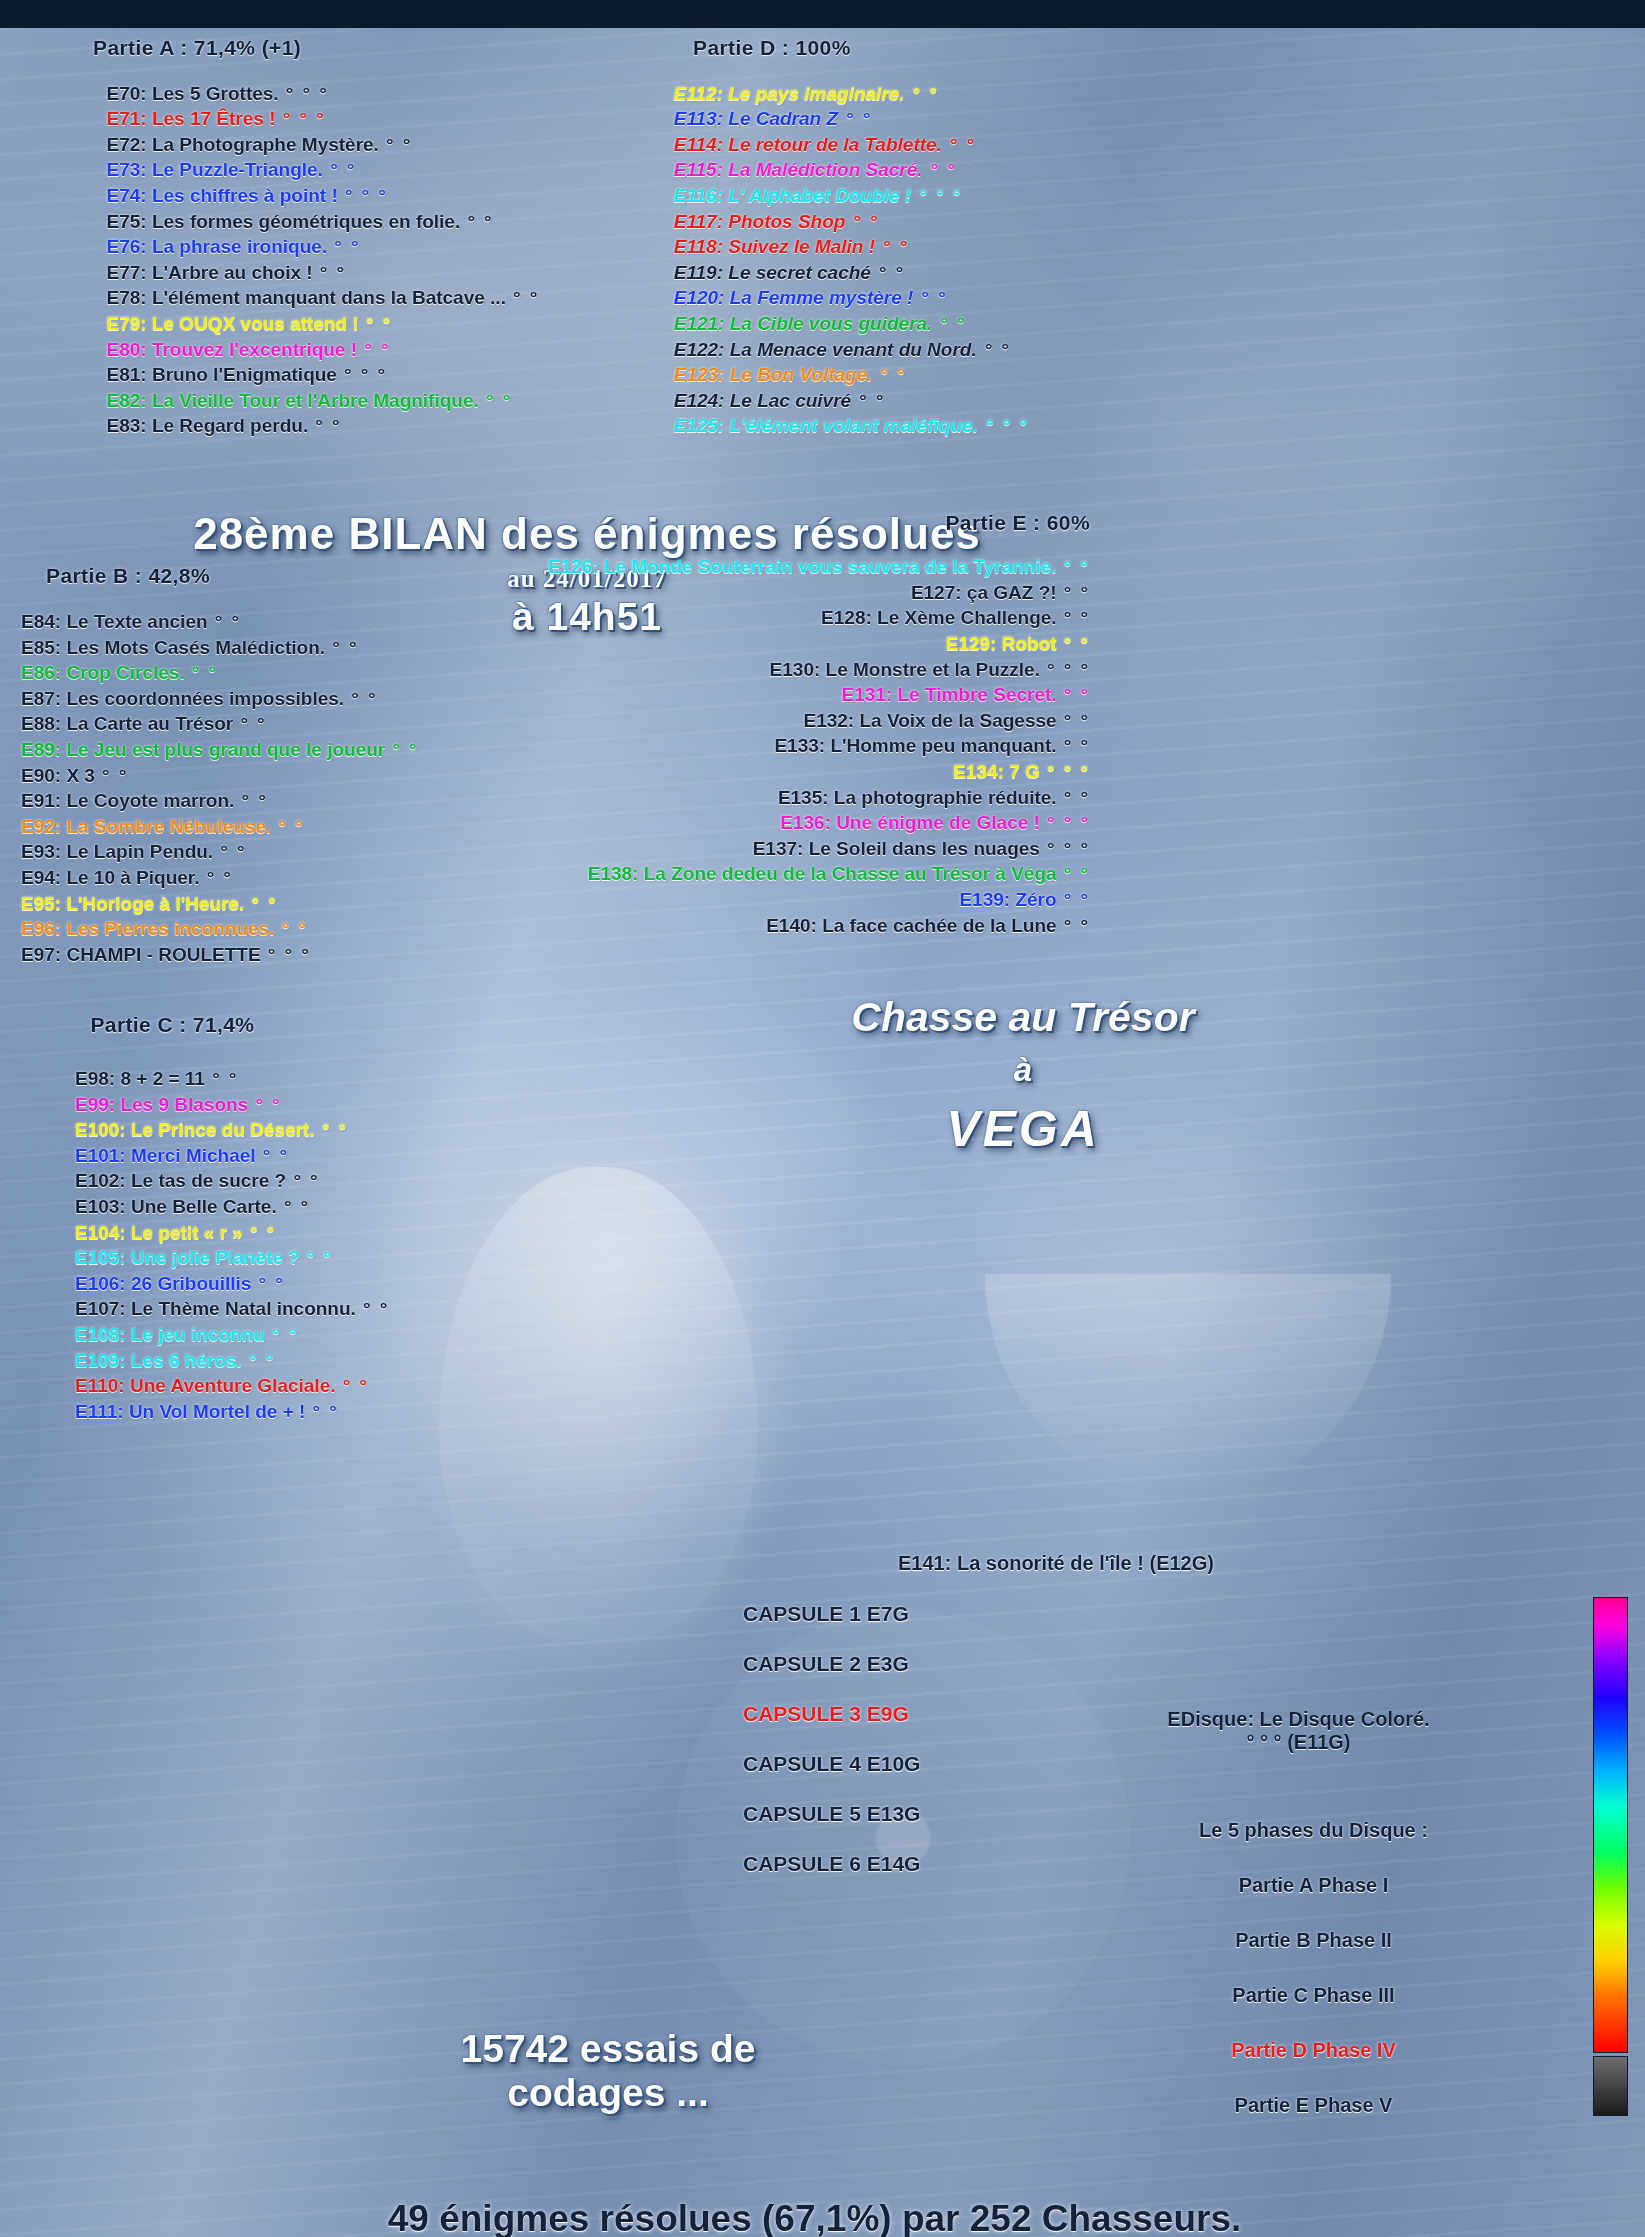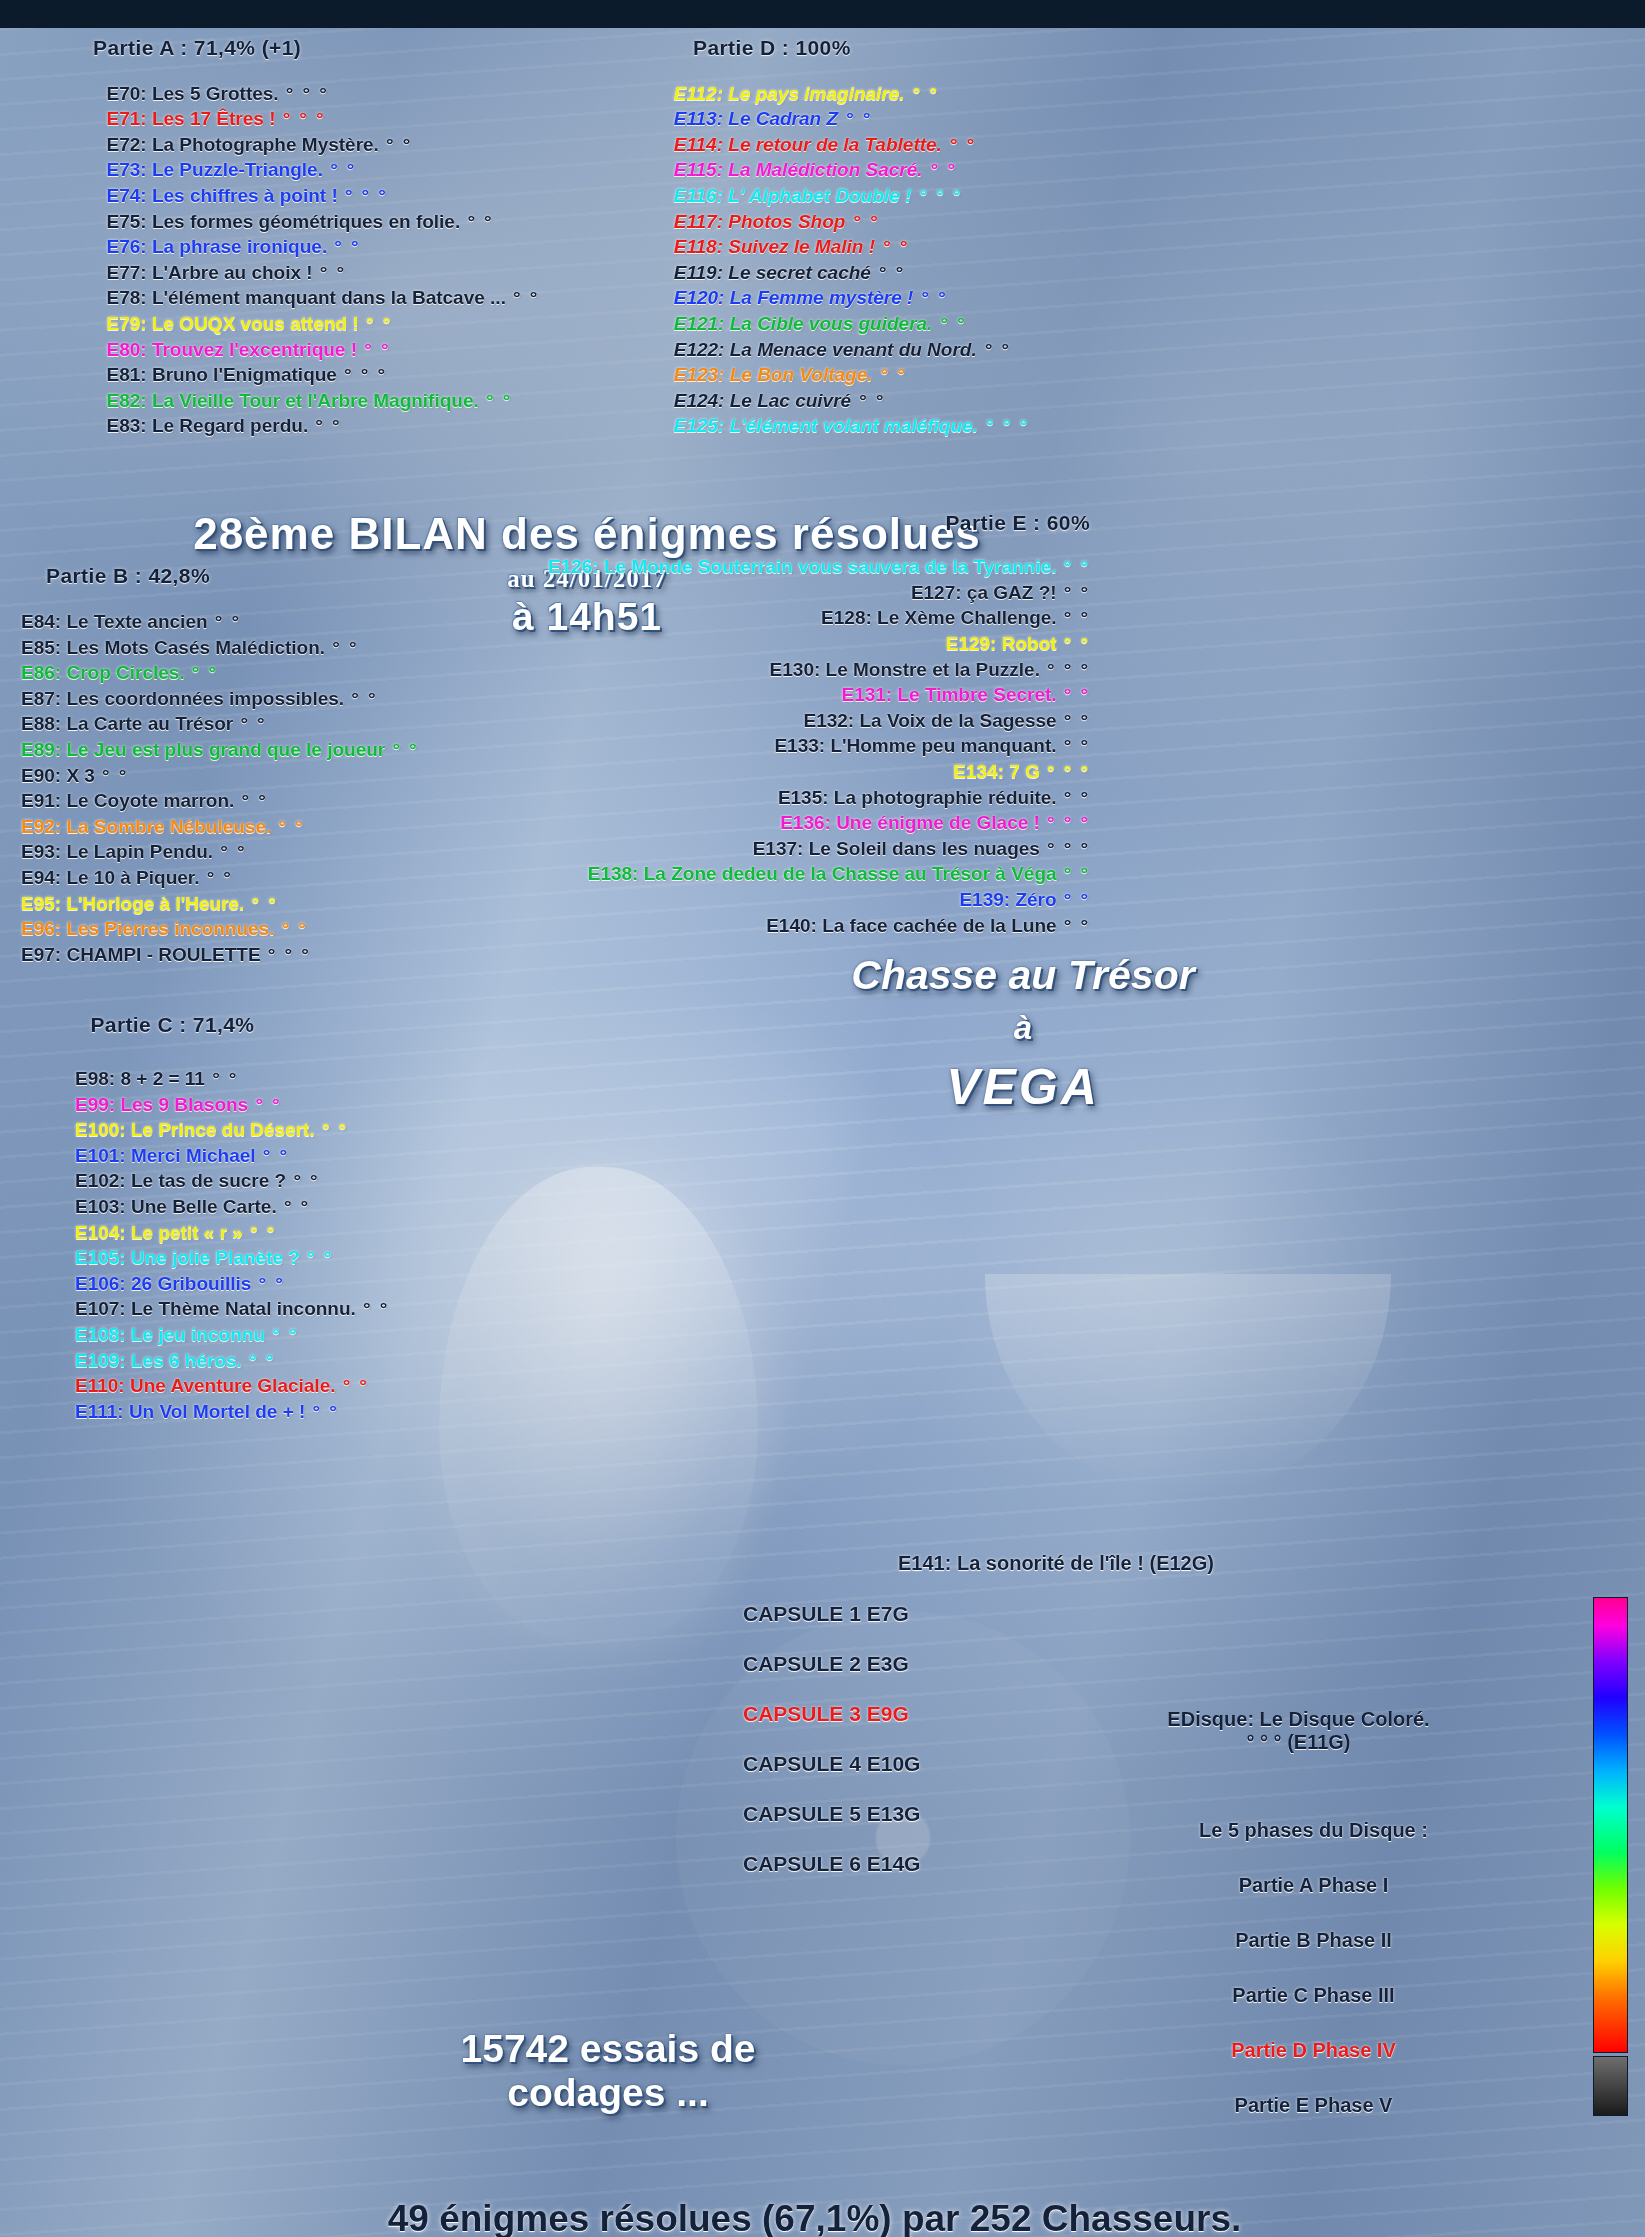--- a/index.html
+++ b/index.html
@@ -125,21 +125,21 @@
       1.9px 1.9px 0 #33537f,
       -1px -1px 0 #6f96c4,
       2.9px 3.9px 6.8px rgba(10,25,50,.65);
   }
   .bilan .l2 { display:block; font-size: 25px; margin-top: 5.8px; font-family: Liberation Serif, serif; }
   .bilan .l3 { display:block; font-size: 39px; margin-top: 1.9px; }
 
   .chasse {
     position: absolute;
     left: 801px;
-    top: 924px;
+    top: 966px;
     width: 444px;
     text-align: center;
     color: #ffffff;
   }
   .chasse .c1 { display:block; font-size: 41px; font-weight: bold; font-style: italic;
     text-shadow: 0 0 1.9px #2f4d7a, 1.9px 1.9px 0 #34547f, 2.9px 3.9px 6.8px rgba(10,25,50,.6); }
   .chasse .c2 { display:block; font-size: 33px; font-weight: bold; font-style: italic; margin-top: 9.7px;
     text-shadow: 0 0 1.9px #2f4d7a, 1.9px 1.9px 0 #34547f, 2.9px 3.9px 6.8px rgba(10,25,50,.6); }
   .chasse .c3 { display:block; font-size: 50px; font-weight: bold; font-style: italic; margin-top: 11.6px; letter-spacing: 2.9px;
     text-shadow: 0 0 1.9px #2f4d7a, 1.9px 1.9px 0 #34547f, 2.9px 3.9px 7.7px rgba(10,25,50,.6); }

